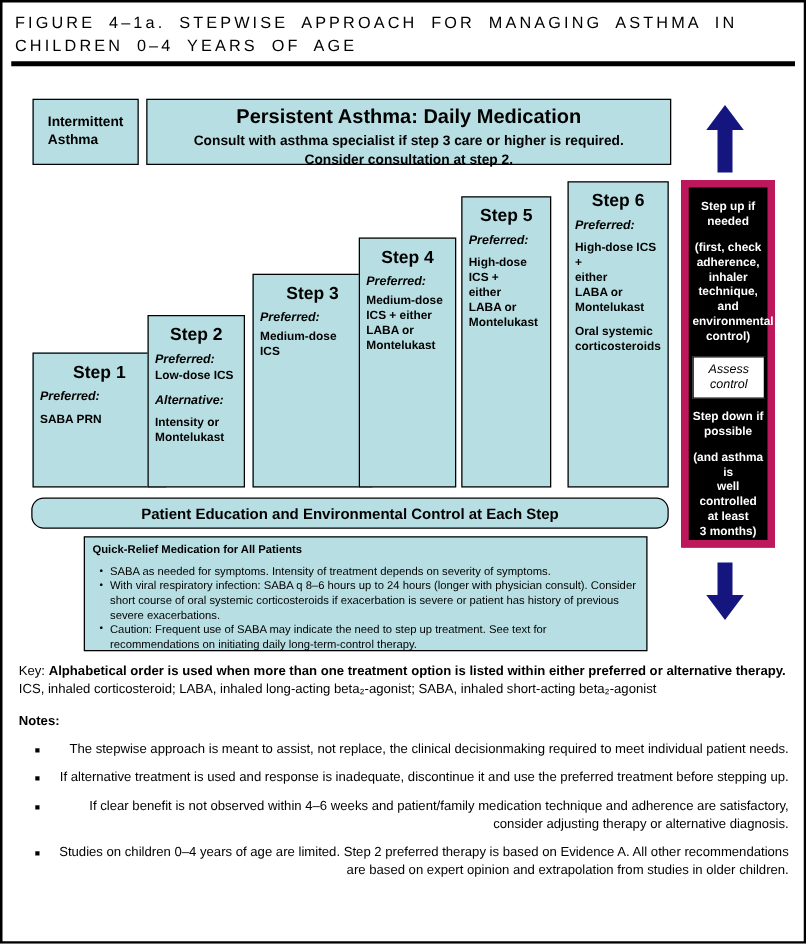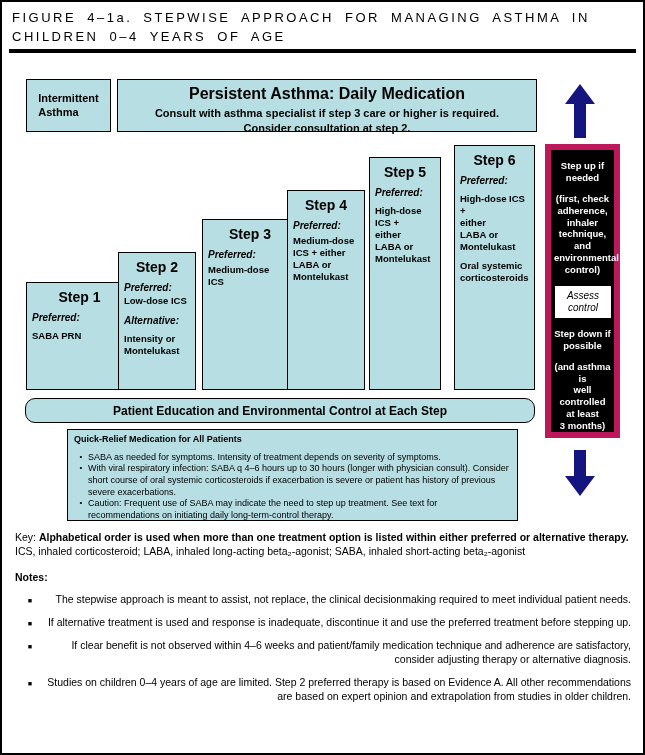--- a/index.html
+++ b/index.html
@@ -186,21 +186,21 @@
   <div id="edu-bar" class="teal">Patient Education and Environmental Control at Each Step</div>
 
   <div id="quick" class="teal">
     <div class="q-head">Quick-Relief Medication for All Patients</div>
     <div class="q-item">
       <span class="q-bullet">•</span>
       <span class="q-text">SABA as needed for symptoms.  Intensity of treatment depends on severity of symptoms.</span>
     </div>
     <div class="q-item">
       <span class="q-bullet">•</span>
-      <span class="q-text">With viral respiratory infection:  SABA q 4–6 hours up to 30 hours (longer with physician consult).  Consider short course of oral systemic corticosteroids if exacerbation is severe or patient has history of previous severe exacerbations.</span>
+      <span class="q-text">With viral respiratory infection:  SABA q 8–6 hours up to 24 hours (longer with physician consult).  Consider short course of oral systemic corticosteroids if exacerbation is severe or patient has history of previous severe exacerbations.</span>
     </div>
     <div class="q-item">
       <span class="q-bullet">•</span>
       <span class="q-text">Caution:  Frequent use of SABA may indicate the need to step up treatment.  See text for recommendations on initiating daily long-term-control therapy.</span>
     </div>
   </div>
 
   <div id="arrow-up" class="arrow">
     <div class="arr-head-up"></div>
     <div class="arr-shaft"></div>

